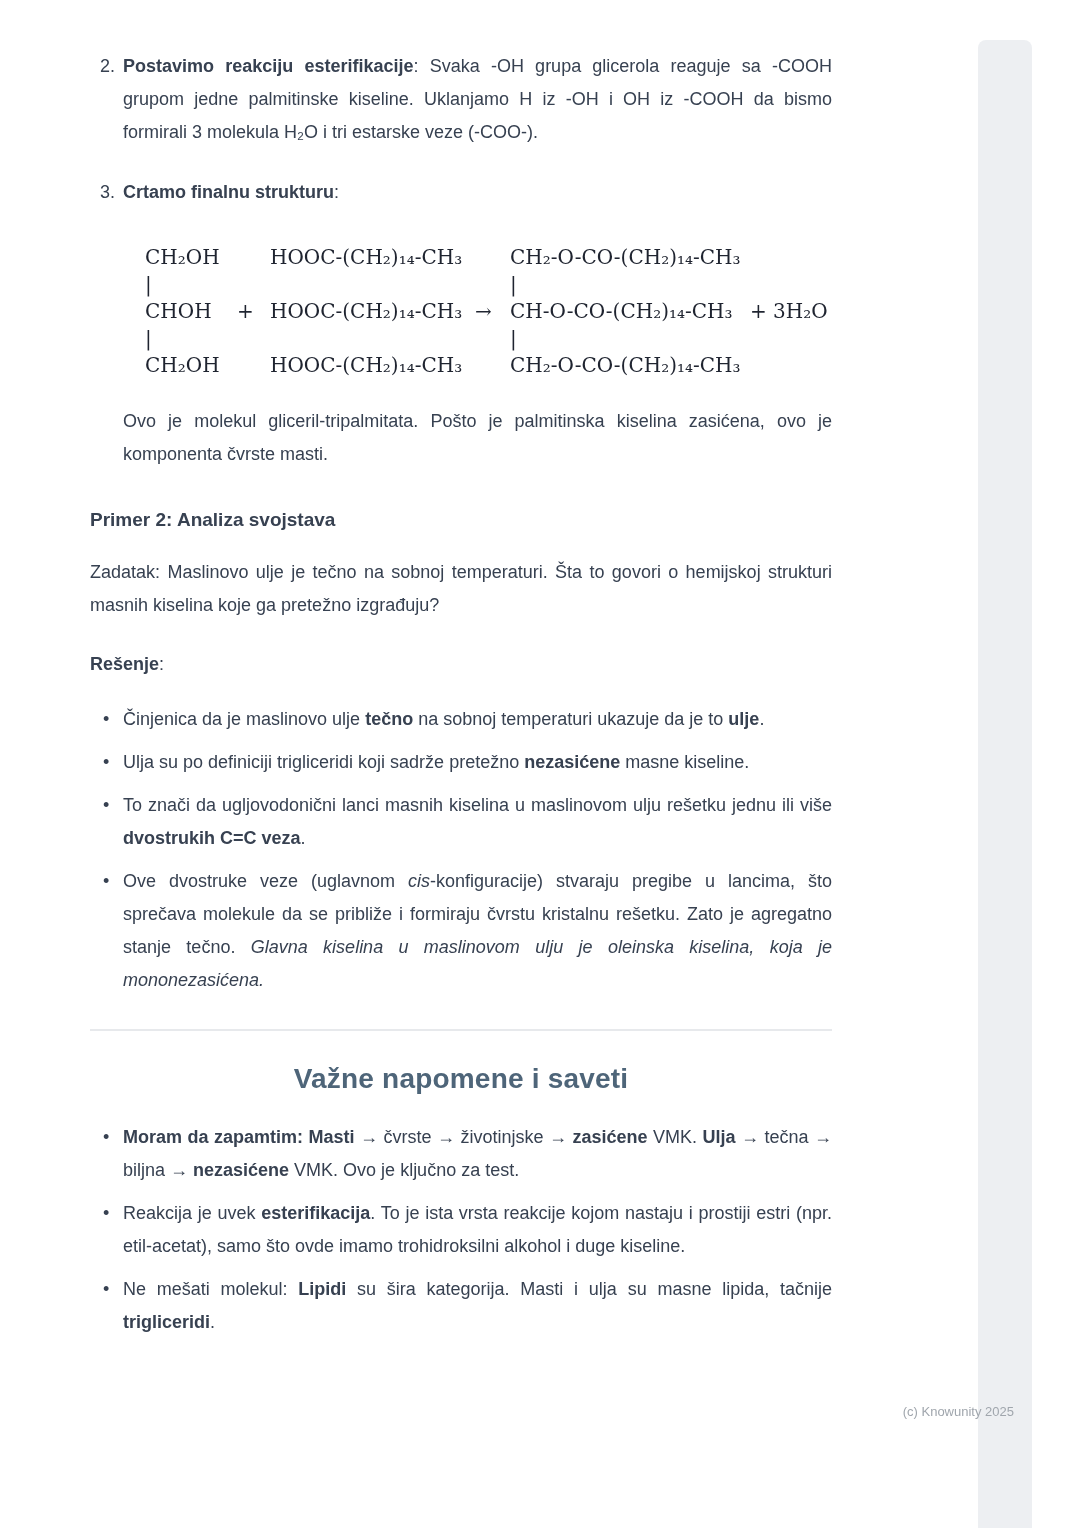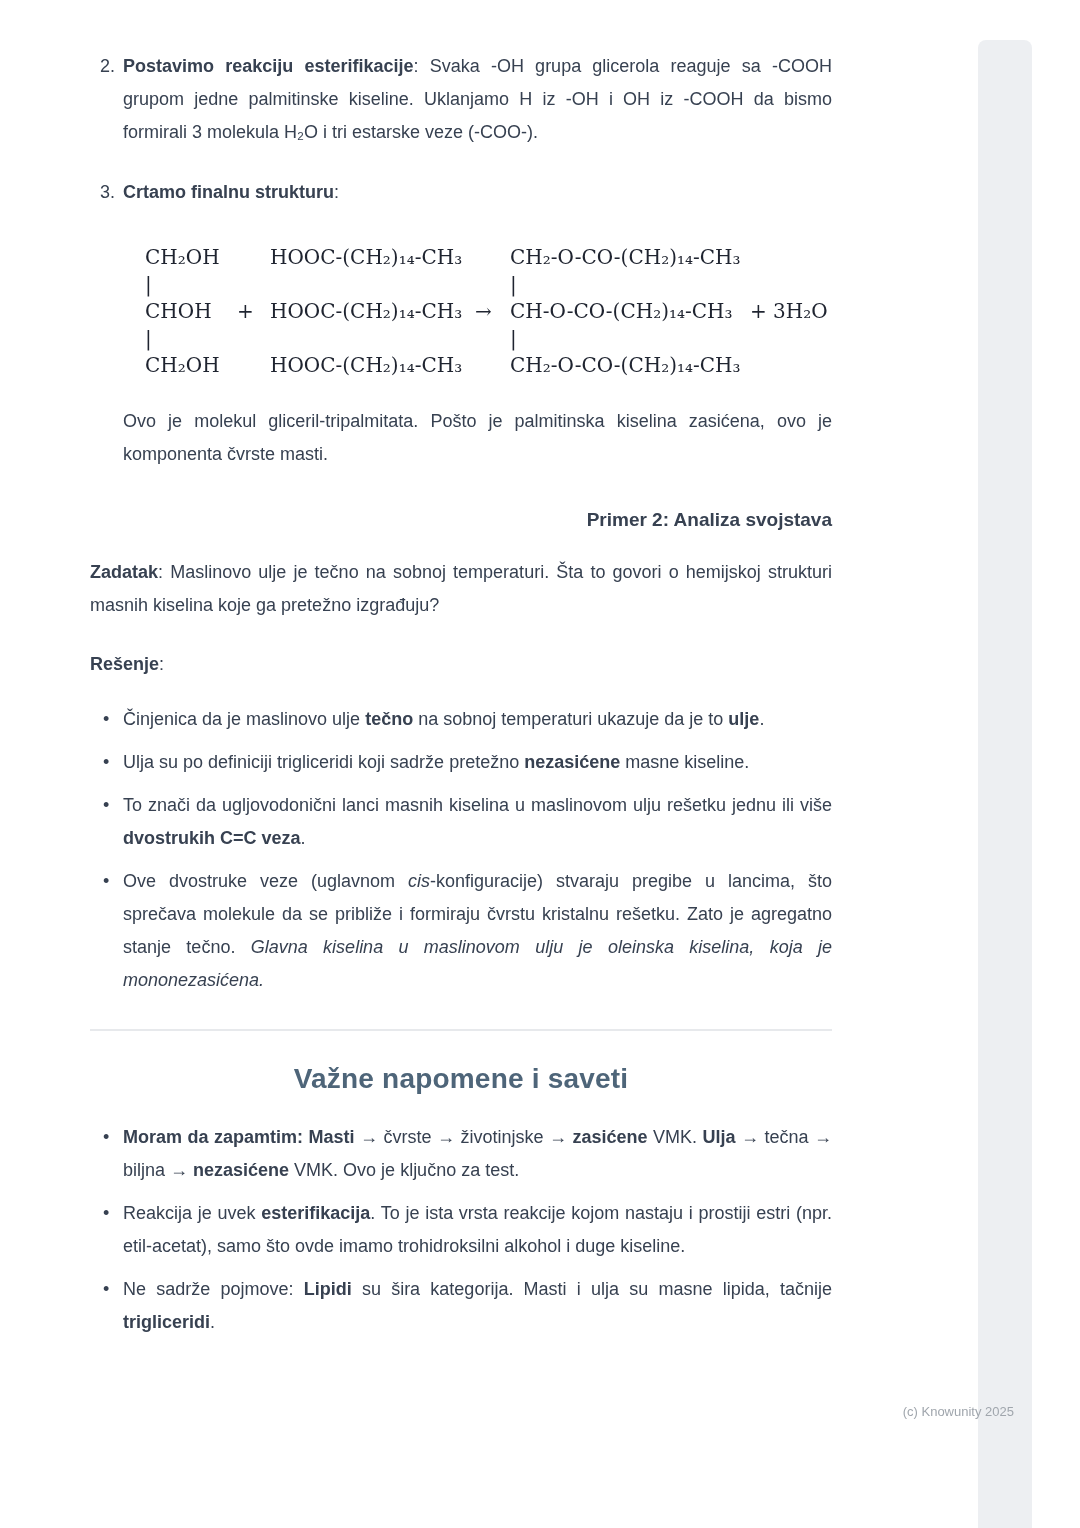--- a/index.html
+++ b/index.html
@@ -43,21 +43,21 @@
   .fcell { display:block; white-space:pre; }
   .c1 { width:92px; }
   .c2 { width:33px; }
   .c3 { width:205px; }
   .c4 { width:35px; }
   .c5 { width:240px; }
   .c6 { flex:1 1 auto; }
 
   .conclusion { margin-top:27px; }
 
-  .primer-heading { margin-top:32px; font-weight:700; font-size:19px;text-align:right; }
+  .primer-heading { margin-top:32px; font-weight:700; font-size:19px; }
   .zadatak { margin-top:20px; }
   .resenje { margin-top:26px; }
 
   .bullets { margin-top:22px; list-style:none; }
   .bullet { display:flex; }
   .bullet + .bullet { margin-top:10px; }
   .marker { flex:0 0 33px; padding-left:13px; }
   .marker::before { content:"\2022"; font-size:18px; }
 
   .divider {
@@ -140,21 +140,21 @@
             <span class="fcell c6"></span>
           </div>
         </div>
 
         <div class="conclusion justify"><span>Ovo je molekul gliceril-tripalmitata. Pošto je palmitinska kiselina zasićena, ovo je komponenta čvrste masti.</span></div>
       </div>
     </div>
 
     <div class="primer-heading">Primer 2: Analiza svojstava</div>
 
-    <div class="zadatak justify"><span style="font-weight: 700;">Zadatak</span><span>: Maslinovo ulje je tečno na sobnoj temperaturi. Šta to govori o hemijskoj strukturi masnih kiselina koje ga pretežno izgrađuju?</span></div>
+    <div class="zadatak justify"><span style="font-weight: 400;">Zadatak</span><span>: Maslinovo ulje je tečno na sobnoj temperaturi. Šta to govori o hemijskoj strukturi masnih kiselina koje ga pretežno izgrađuju?</span></div>
 
     <div class="resenje"><span style="font-weight: 700;">Rešenje</span><span>:</span></div>
 
     <div class="bullets">
       <div class="bullet">
         <span class="marker"></span>
         <div class="li-text justify"><span>Činjenica da je maslinovo ulje </span><span style="font-weight: 700;">tečno</span><span> na sobnoj temperaturi ukazuje da je to </span><span style="font-weight: 700;">ulje</span><span>.</span></div>
       </div>
       <div class="bullet">
         <span class="marker"></span>
@@ -178,21 +178,21 @@
       <div class="bullet">
         <span class="marker"></span>
         <div class="li-text justify"><span style="font-weight: 700;">Moram da zapamtim: Masti</span><span> → čvrste → životinjske → </span><span style="font-weight: 700;">zasićene</span><span> VMK. </span><span style="font-weight: 700;">Ulja</span><span> → tečna → biljna → </span><span style="font-weight: 700;">nezasićene</span><span> VMK. Ovo je ključno za test.</span></div>
       </div>
       <div class="bullet">
         <span class="marker"></span>
         <div class="li-text justify"><span>Reakcija je uvek </span><span style="font-weight: 700;">esterifikacija</span><span>. To je ista vrsta reakcije kojom nastaju i prostiji estri (npr. etil-acetat), samo što ovde imamo trohidroksilni alkohol i duge kiseline.</span></div>
       </div>
       <div class="bullet">
         <span class="marker"></span>
-        <div class="li-text justify"><span>Ne sadrže pojmove: </span><span style="font-weight: 700;">Lipidi</span><span> su šira kategorija. </span><span style="font-weight: 400;">Masti i ulja</span><span> su masne lipida, tačnije </span><span style="font-weight: 700;">trigliceridi</span><span>.</span></div>
+        <div class="li-text justify"><span>Ne mešati molekul: </span><span style="font-weight: 700;">Lipidi</span><span> su šira kategorija. </span><span style="font-weight: 400;">Masti i ulja</span><span> su masne lipida, tačnije </span><span style="font-weight: 700;">trigliceridi</span><span>.</span></div>
       </div>
     </div>
 
   </div>
 
   <div class="footer">(c) Knowunity 2025</div>
 
 </div>
 
 </body></html>

